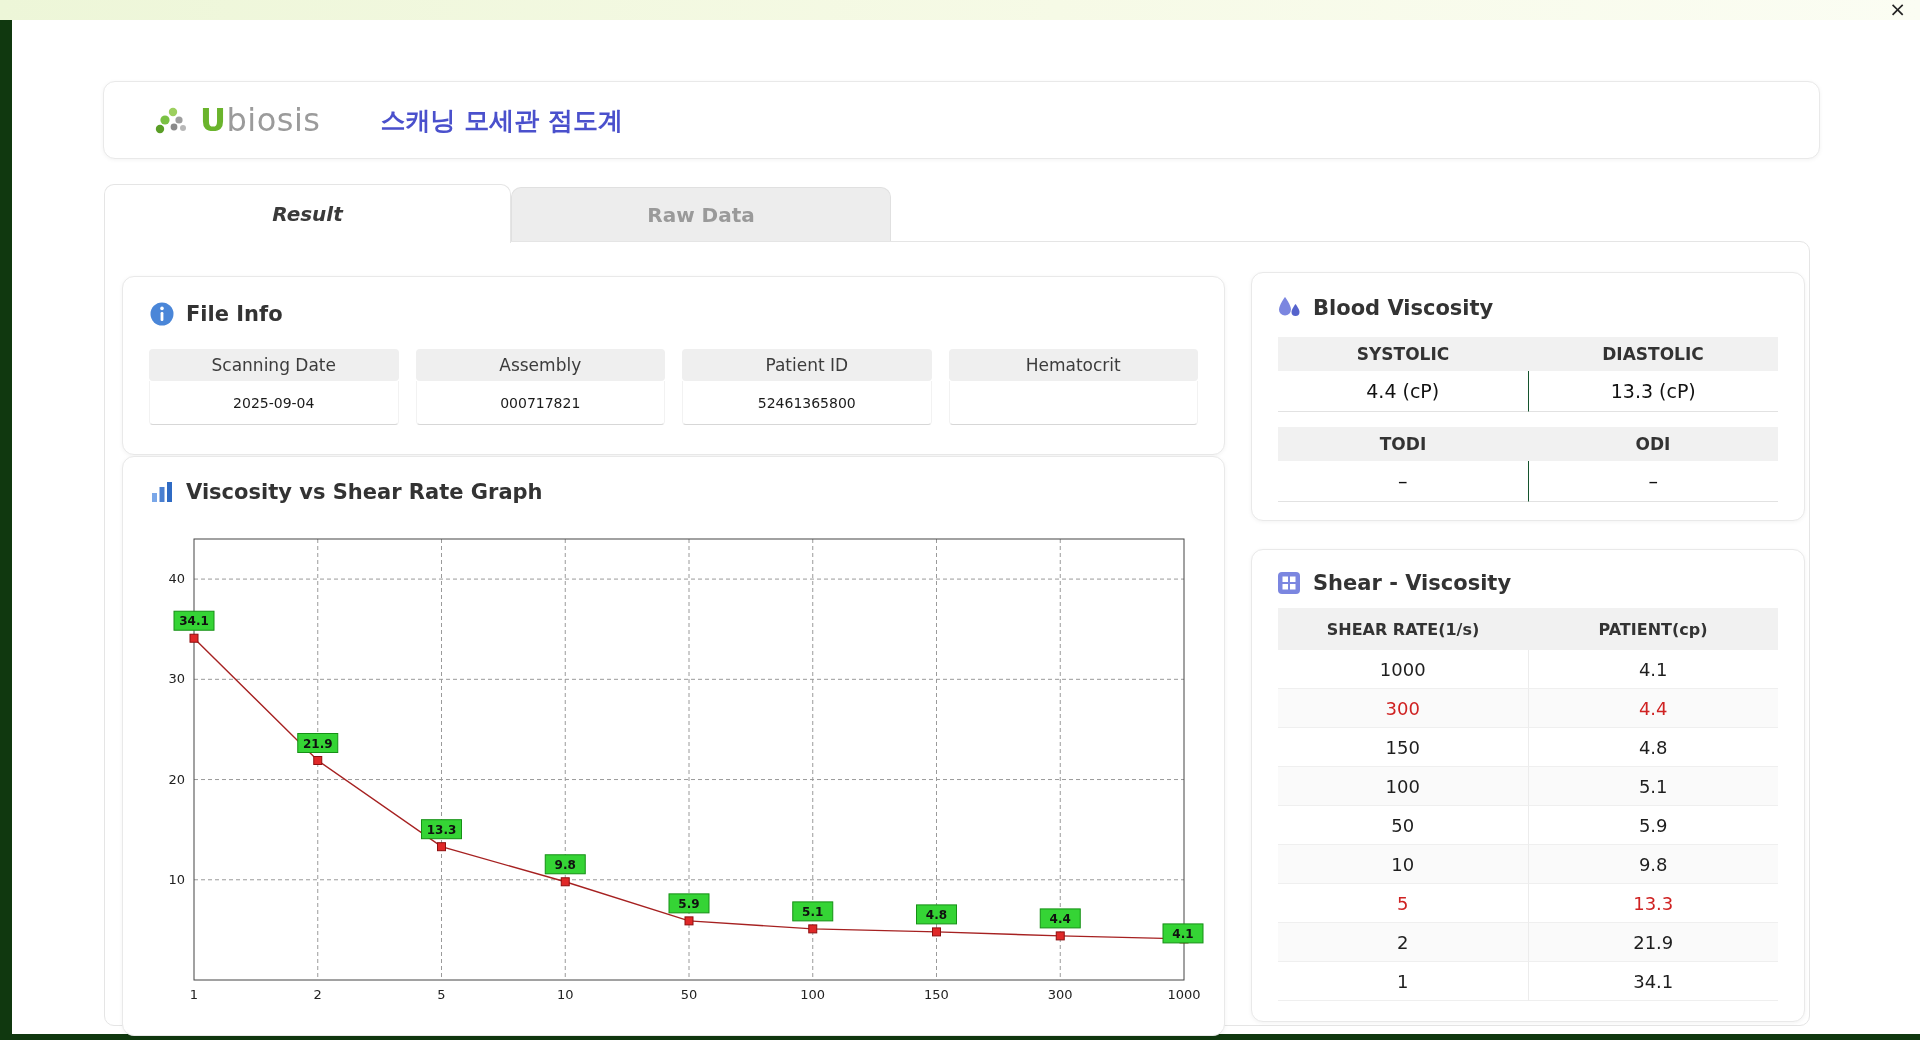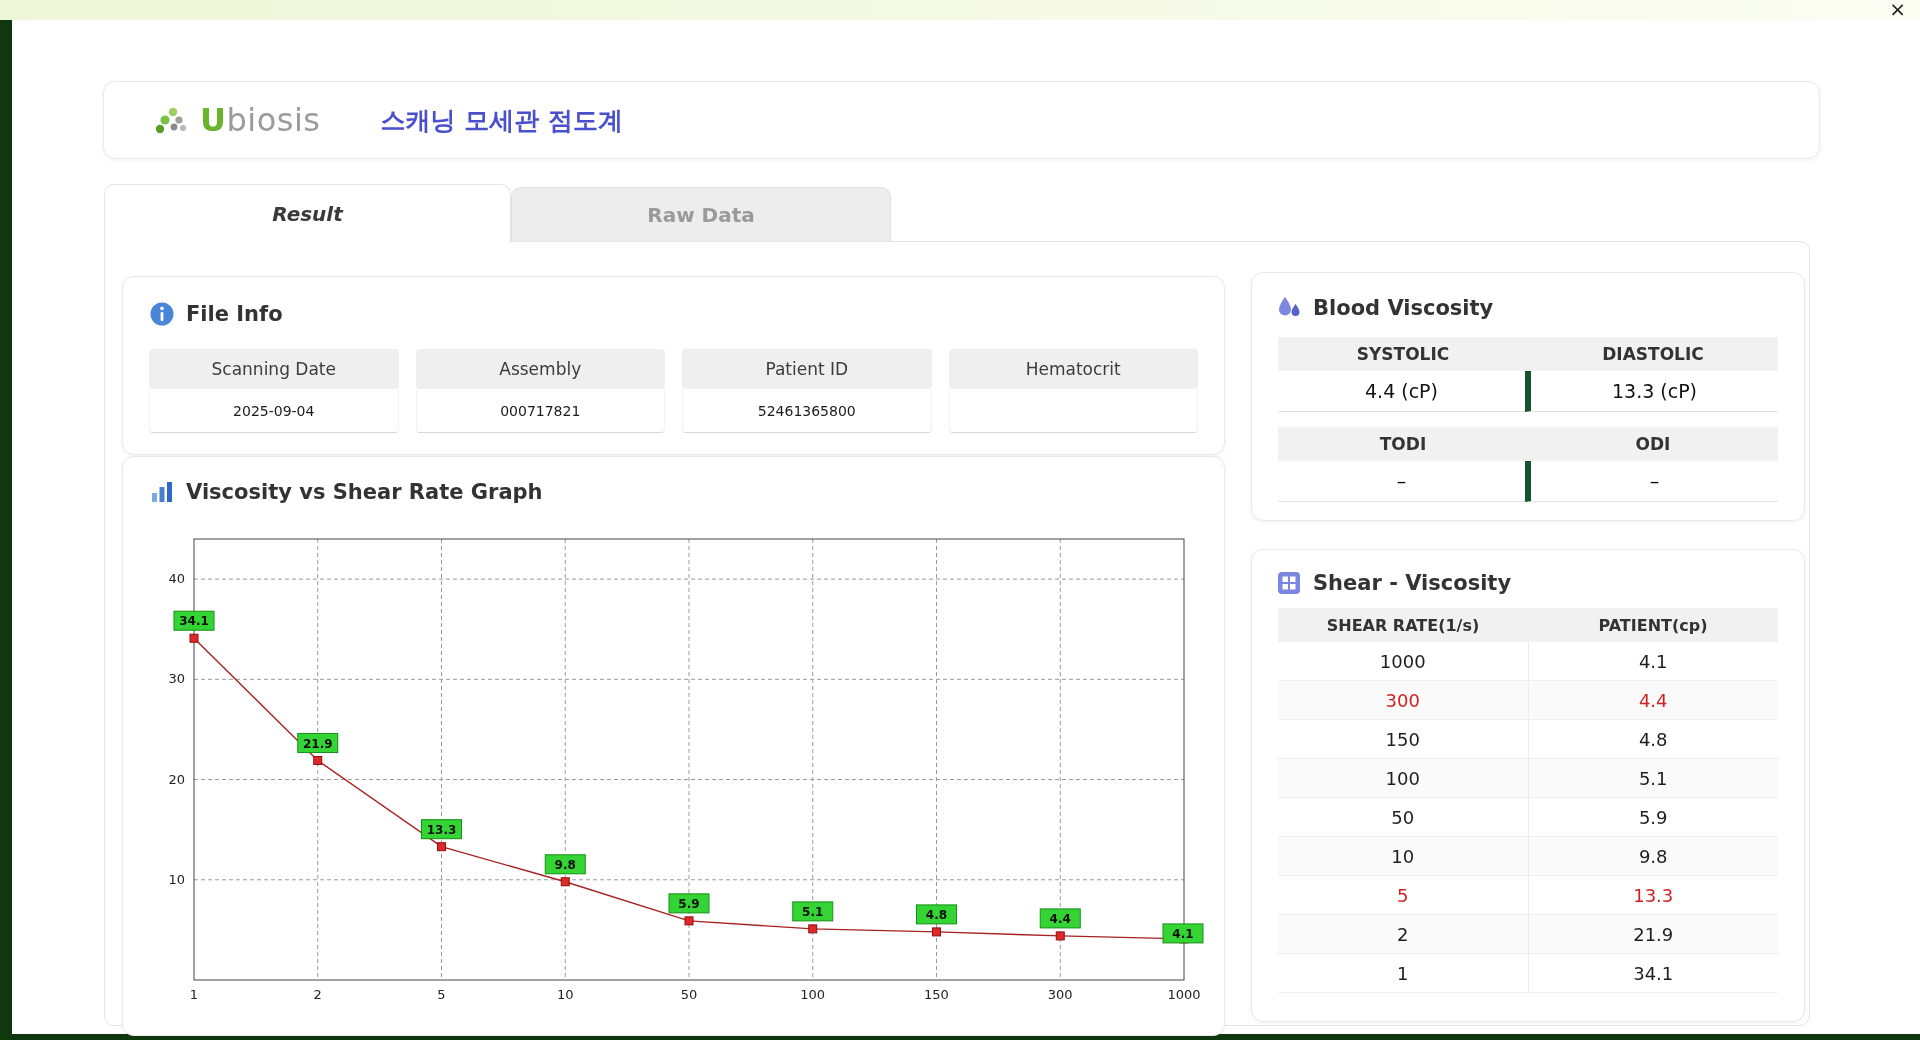--- a/index.html
+++ b/index.html
@@ -54,21 +54,21 @@
     z-index:2;
   }
   
   .card-title { position:absolute; display:flex; align-items:center; gap:11px;
     font-size:21px; font-weight:bold; color:#333; z-index:2; }
   
   .file-info-card { left:110px; top:256px; width:1103px; height:179px; z-index:4; }
   .fi-fields { position:absolute; left:26px; right:26px; top:72px; display:flex; gap:17px; }
   .field { flex:1; }
   .field-label {
-    height:40px; background:#efefef; border-radius:4px;
+    height:32px; background:#efefef; border-radius:4px;
     display:flex; align-items:center; justify-content:center;
     font-size:17px; color:#3c3c3c; font-weight:500;
   }
   .field-value {
     height:44px; display:flex; align-items:center; justify-content:center;
     font-size:14px; color:#1b1b1b;
     border:1px solid #f2f2f2; border-top:none; border-bottom:1px solid #d7d7d7;
     border-radius:0 0 4px 4px;
   }
   
@@ -82,27 +82,27 @@
   .bv-head {
     flex:1; height:34px; background:#f1f1f1;
     display:flex; align-items:center; justify-content:center;
     font-size:17px; font-weight:600; color:#333;
   }
   .bv-val {
     flex:1; height:41px;
     display:flex; align-items:center; justify-content:center;
     font-size:19px; color:#111; border-bottom:1px solid #e2e2e2;
   }
-  .bv-val + .bv-val { border-left:6px solid #14532d; }
+  .bv-val + .bv-val { border-left:1px solid #14532d; }
   
   .shear-card { left:1239px; top:529px; width:554px; height:473px; z-index:4; }
   .sv-table { position:absolute; left:26px; right:26px; top:58px; }
   .sv-headrow { display:flex; }
   .sv-head {
-    flex:1; height:34px; background:#f1f1f1;
+    flex:1; height:42px; background:#f1f1f1;
     display:flex; align-items:center; justify-content:center;
     font-size:16px; font-weight:600; color:#333;
   }
   .sv-row { display:flex; }
   .sv-rows .sv-row:nth-child(even) { background:#fafafa; }
   .sv-cell {
     flex:1; height:39px;
     display:flex; align-items:center; justify-content:center;
     font-size:18px; color:#1e1e1e; border-bottom:1px solid #efefef;
   }

